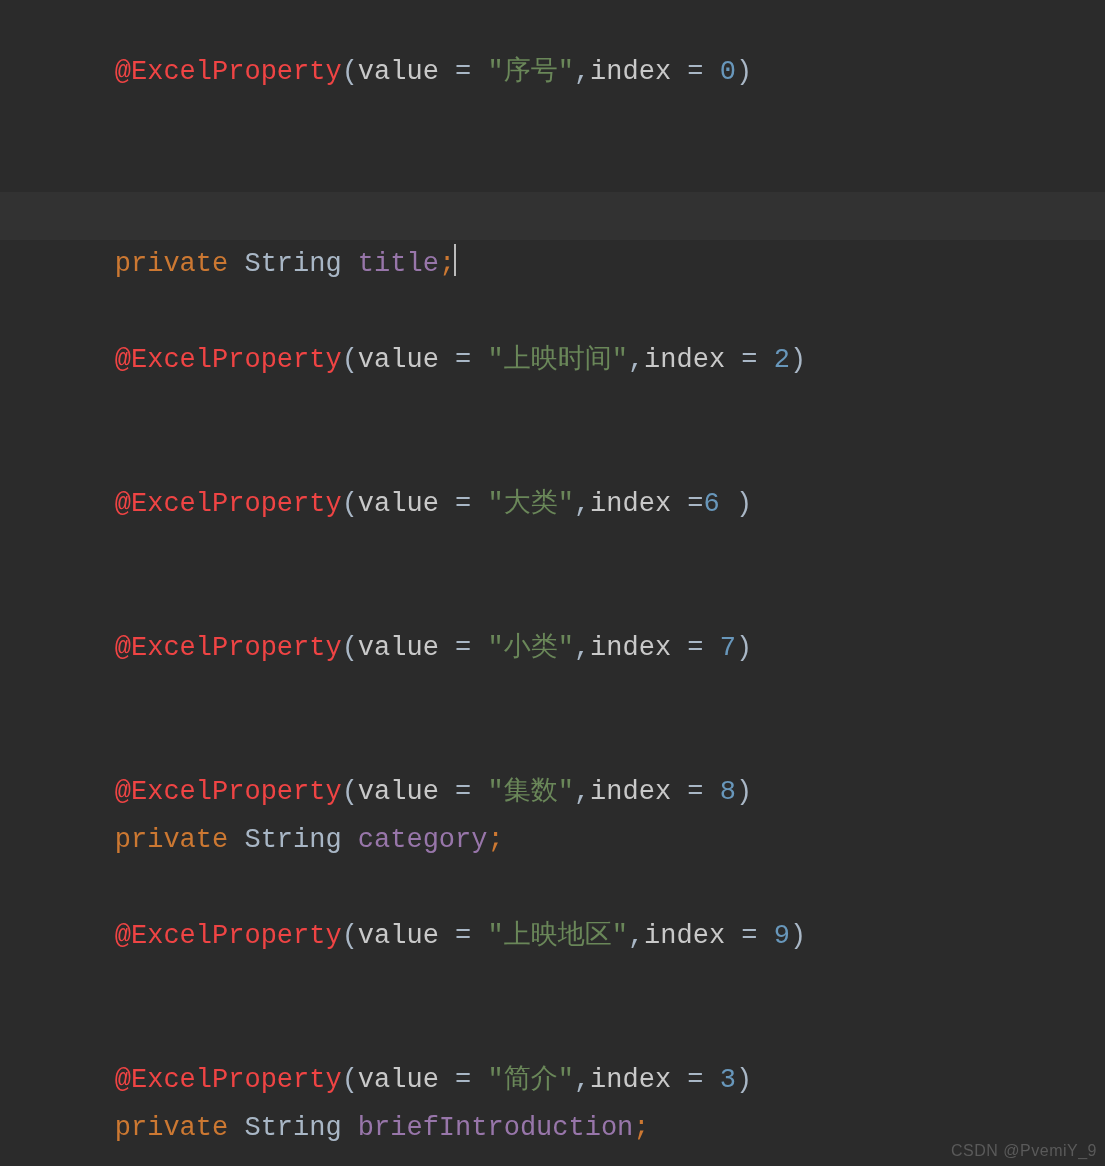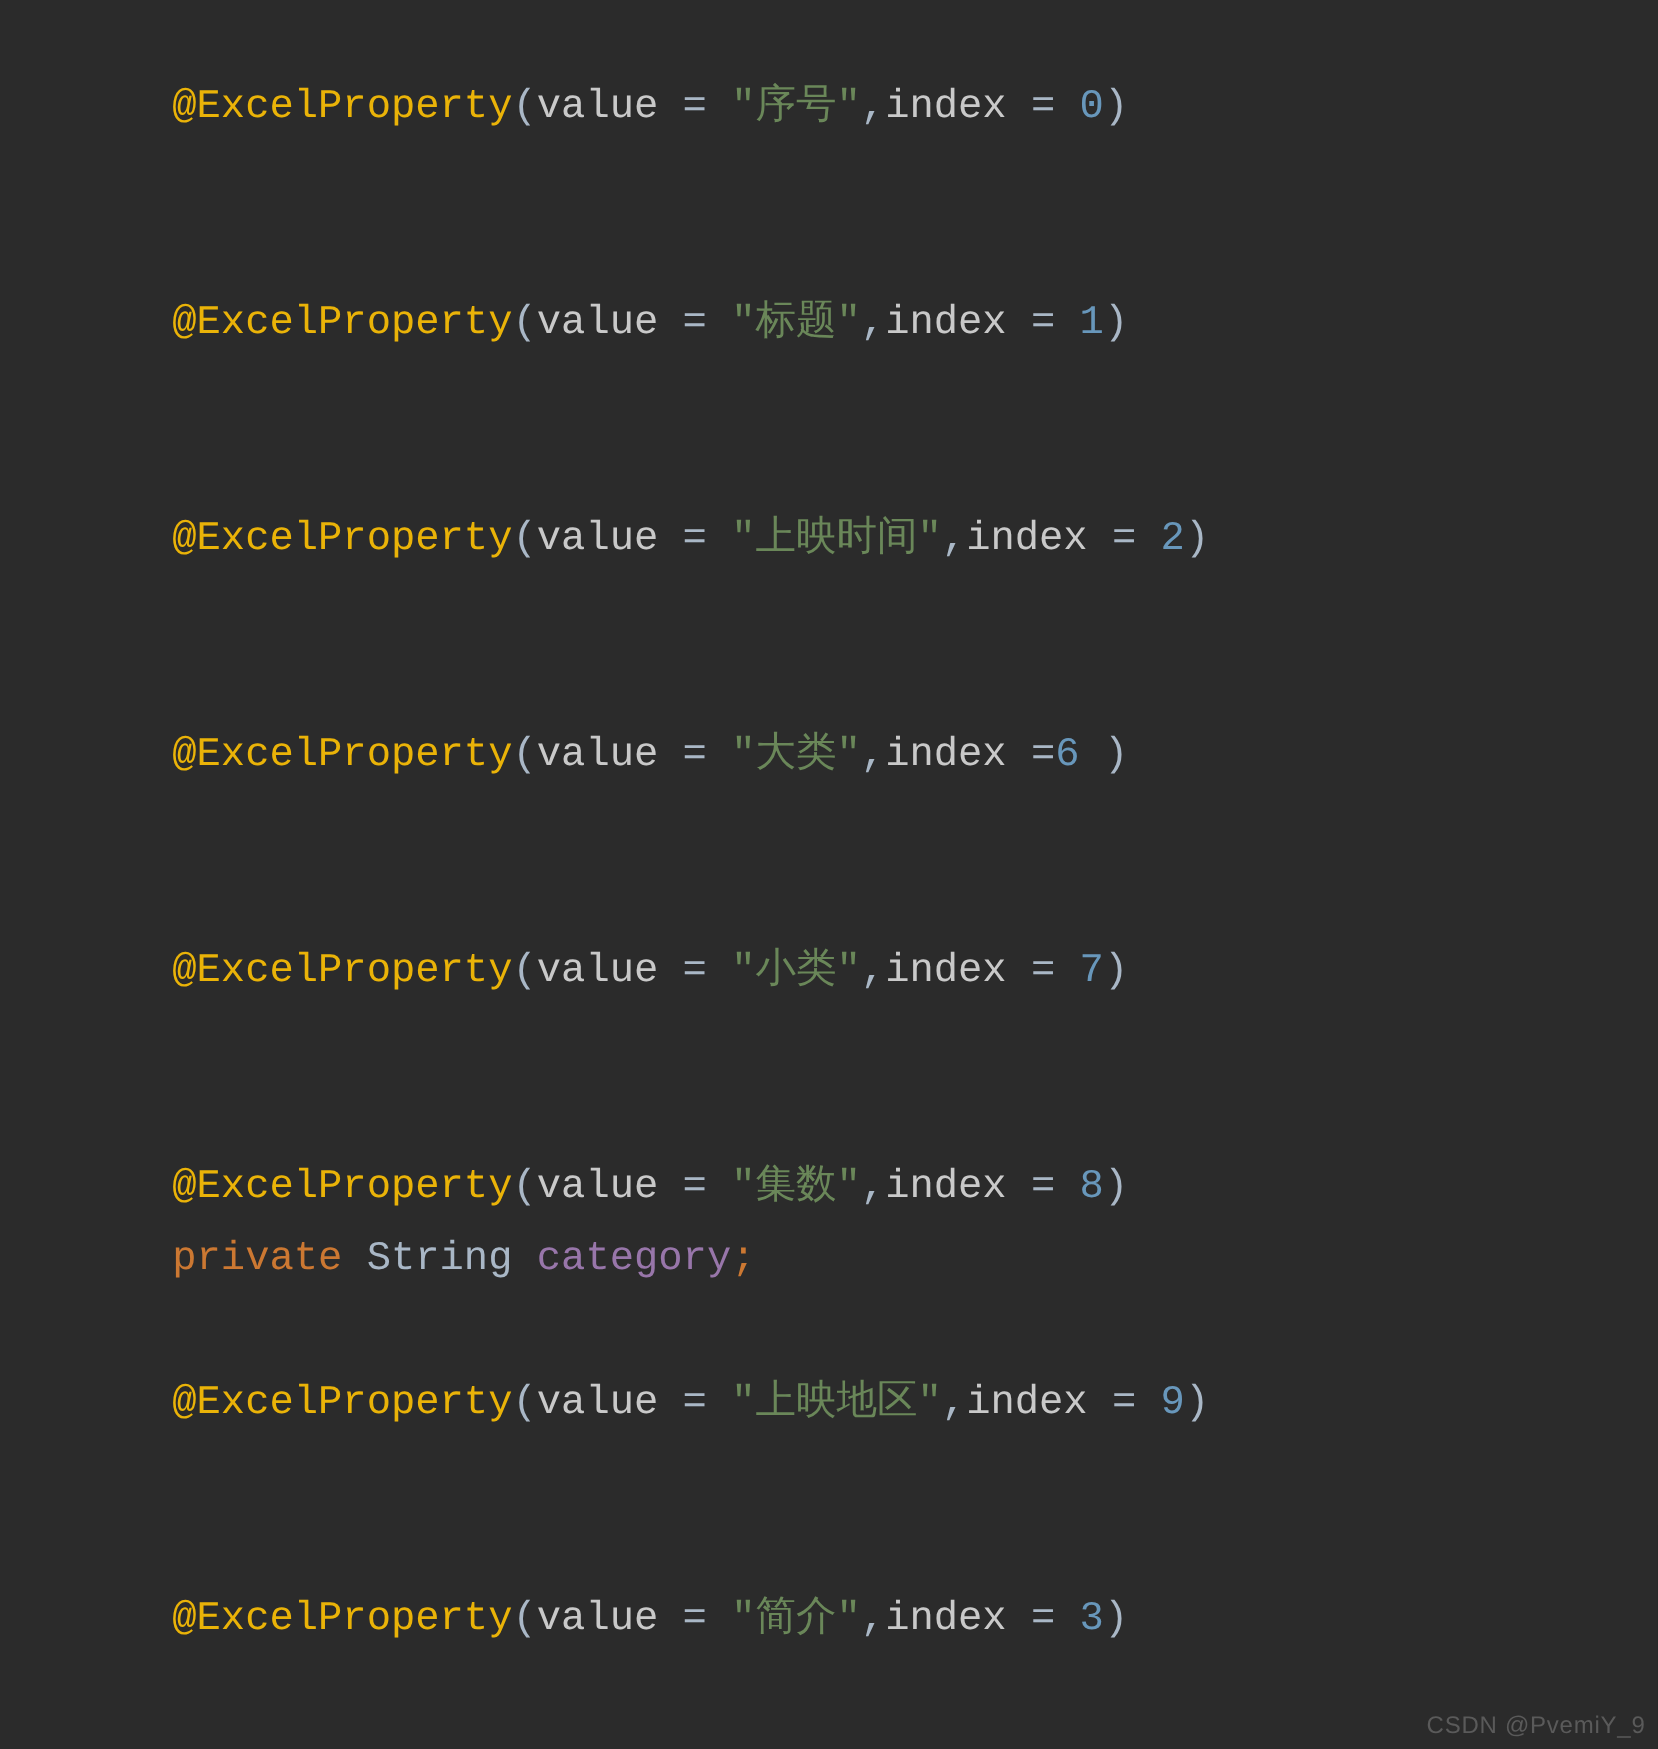--- a/index.html
+++ b/index.html
@@ -1,19 +1,19 @@
 <!DOCTYPE html>
 <html><head>
 <meta charset="utf-8">
 <style>
   html,body{margin:0;padding:0;background:#2b2b2b;width:1105px;height:1166px;overflow:hidden;font-family:"Consolas","Monaco","Courier New",monospace;}
   .editor{position:relative;width:1105px;height:1166px;background:#2b2b2b;}
   .line{position:absolute;left:0;right:0;height:48px;line-height:48px;font-size:27px;white-space:pre;padding-left:50px;color:#a9b7c6;}
   .hl{background:#323232;}
-  .at{color:#eab308;}
+  .at{color:#ef4444;}
   .paren{color:#a9b7c6;}
   .param{color:#c9c9c9;}
   .op{color:#a9b7c6;}
   .str{color:#6a8759;}
   .num{color:#6897bb;}
   .kw{color:#cc7832;}
   .type{color:#a9b7c6;}
   .field{color:#9876aa;}
   .semi{color:#cc7832;}
   .cursor{display:inline-block;width:2px;height:32px;background:#bbbbbb;vertical-align:-5px;margin-left:-1px;}
@@ -23,20 +23,23 @@
 <body>
 
 <div class="editor">
 
   <div class="line" style="top:0px">
     <span class="at">@ExcelProperty</span><span class="paren">(</span><span class="param">value</span><span class="op"> = </span><span class="str">"序号"</span><span class="paren">,</span><span class="param">index</span><span class="op"> = </span><span class="num">0</span><span class="paren">)</span>
   </div>
 
   <div class="line" style="top:144px">
     <span class="at">@ExcelProperty</span><span class="paren">(</span><span class="param">value</span><span class="op"> = </span><span class="str">"标题"</span><span class="paren">,</span><span class="param">index</span><span class="op"> = </span><span class="num">1</span><span class="paren">)</span>
+  </div>
+  <div class="line hl" style="top:192px">
+    <span class="kw">private</span><span> </span><span class="type">String</span><span> </span><span class="field">title</span><span class="semi">;</span><span class="cursor"></span>
   </div>
 
   <div class="line" style="top:288px">
     <span class="at">@ExcelProperty</span><span class="paren">(</span><span class="param">value</span><span class="op"> = </span><span class="str">"上映时间"</span><span class="paren">,</span><span class="param">index</span><span class="op"> = </span><span class="num">2</span><span class="paren">)</span>
   </div>
 
   <div class="line" style="top:432px">
     <span class="at">@ExcelProperty</span><span class="paren">(</span><span class="param">value</span><span class="op"> = </span><span class="str">"大类"</span><span class="paren">,</span><span class="param">index</span><span class="op"> =</span><span class="num">6</span><span> </span><span class="paren">)</span>
   </div>
 
@@ -51,15 +54,18 @@
     <span class="kw">private</span><span> </span><span class="type">String</span><span> </span><span class="field">category</span><span class="semi">;</span>
   </div>
 
   <div class="line" style="top:864px">
     <span class="at">@ExcelProperty</span><span class="paren">(</span><span class="param">value</span><span class="op"> = </span><span class="str">"上映地区"</span><span class="paren">,</span><span class="param">index</span><span class="op"> = </span><span class="num">9</span><span class="paren">)</span>
   </div>
 
   <div class="line" style="top:1008px">
     <span class="at">@ExcelProperty</span><span class="paren">(</span><span class="param">value</span><span class="op"> = </span><span class="str">"简介"</span><span class="paren">,</span><span class="param">index</span><span class="op"> = </span><span class="num">3</span><span class="paren">)</span>
   </div>
+  <div class="line" style="top:1056px">
+    <span class="kw">private</span><span> </span><span class="type">String</span><span> </span><span class="field">briefIntroduction</span><span class="semi">;</span>
+  </div>
 
   <div class="watermark">CSDN @PvemiY_9</div>
 </div>
 
 </body></html>

